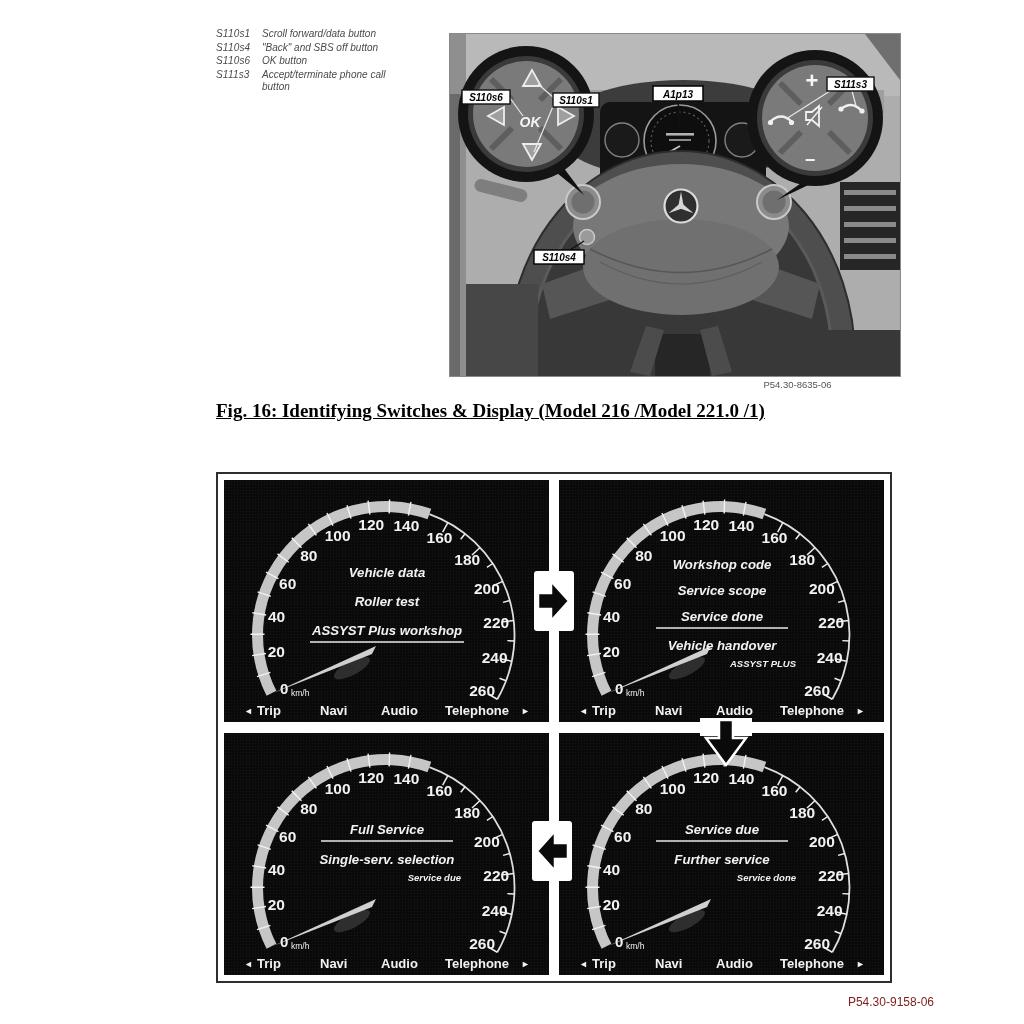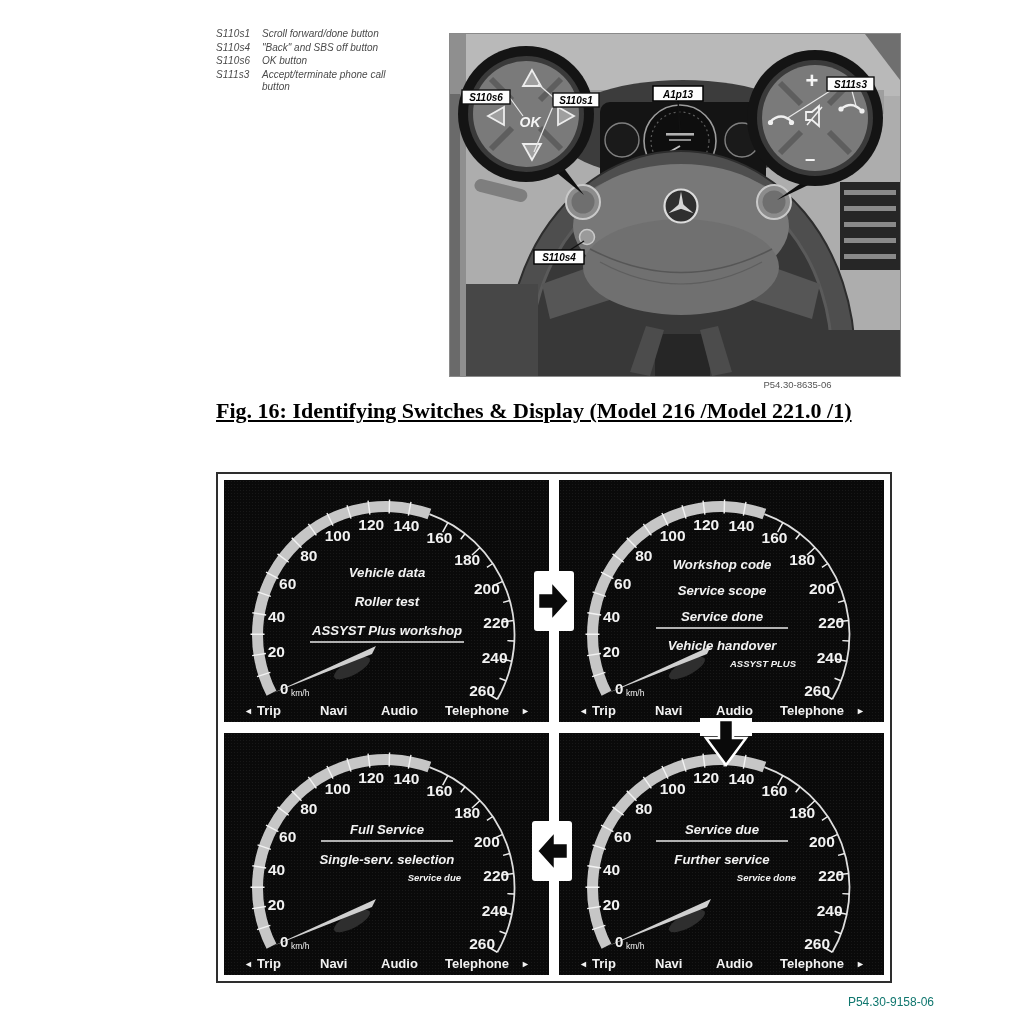--- a/index.html
+++ b/index.html
@@ -12,43 +12,43 @@
   
   .photo{position:absolute;left:405px;top:33px;width:450px;height:342px;border:1px solid #8a8a8a;
          background:#adadad;}
   .photo svg{display:block;}
   .plabel{font-family:"Liberation Sans",sans-serif;font-weight:bold;font-style:italic;
           font-size:10px;fill:#000;}
   .photo-ref{position:absolute;left:652px;top:379px;width:203px;text-align:center;
              font-size:9.5px;color:#555;}
   
   .caption{position:absolute;left:172px;top:400px;width:700px;color:#000;
-           font-family:"Liberation Serif",serif;font-weight:bold;font-size:22px;line-height:22.5px;}
+           font-family:"Liberation Serif",serif;font-weight:bold;font-size:19px;line-height:22.5px;}
   .caption .u{text-decoration:underline;}
   
   .figure{position:absolute;left:172px;top:472px;width:676px;height:511px;background:#fff;
           border:2px solid #2e2e2e;box-sizing:border-box;}
   .panel{position:absolute;width:325px;height:242px;background-color:#0a0a0a;
          background-image:radial-gradient(circle,#181818 .7px,transparent .9px);
          background-size:3px 3px;}
   .p0{left:6px;top:6px}.p1{left:341px;top:6px}.p2{left:6px;top:259px}.p3{left:341px;top:259px}
   .panel svg{display:block;width:325px;height:242px;}
   .panel text{font-family:"Liberation Sans",sans-serif;fill:#f2f2f2;}
   .flow{position:absolute;}
   .figure-ref{position:absolute;left:690px;top:995px;width:200px;text-align:right;
-              font-size:12px;color:#0f766e;}
+              font-size:12px;color:#7f1d1d;}
 </style>
 </head>
 <body>
 
 <div class="page">
 
   <div class="legend">
       <span class="code">S110s1</span>
-      <span>Scroll forward/done button</span>
+      <span>Scroll forward/data button</span>
       <span class="code">S110s4</span>
       <span>"Back" and SBS off button</span>
       <span class="code">S110s6</span>
       <span>OK button</span>
       <span class="code">S111s3</span>
       <span>Accept/terminate phone call button</span>
     </div>
 
   <div class="photo">
     <svg viewBox="0 0 450 342" width="450" height="342">

